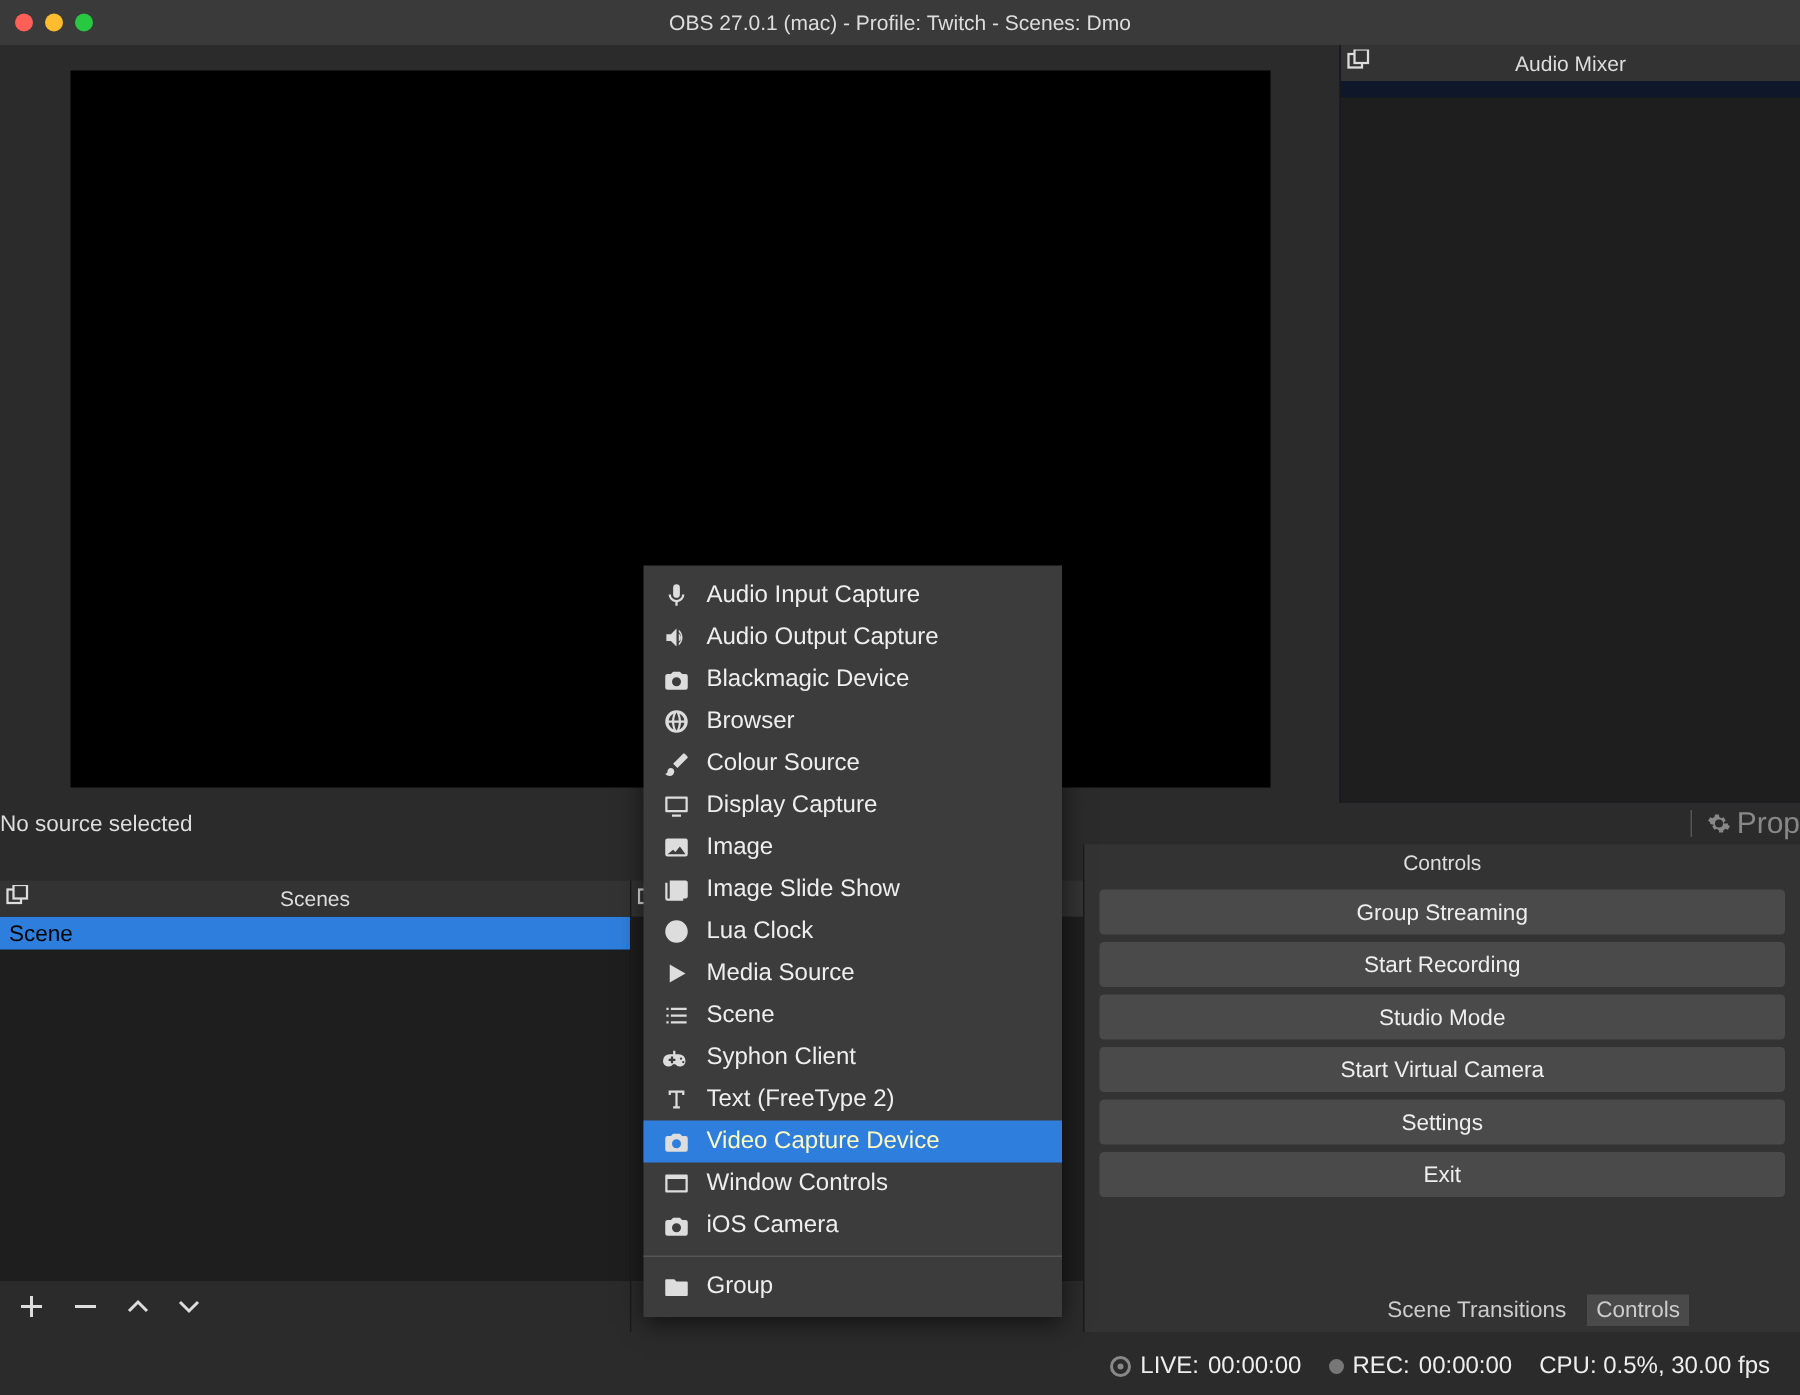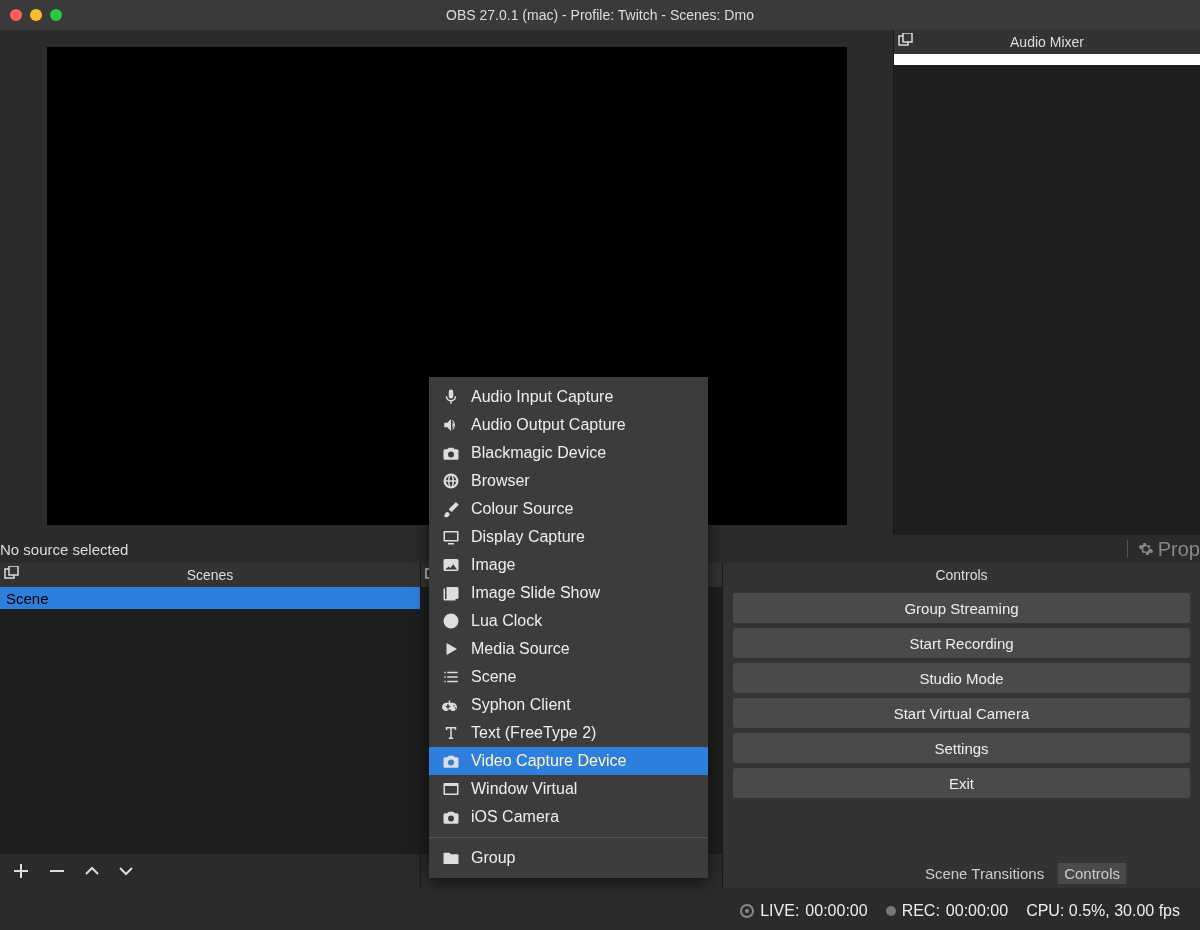--- a/index.html
+++ b/index.html
@@ -8,28 +8,28 @@
   .traffic { display: flex; gap: 8px; z-index: 2; }
   .traffic span { width: 12px; height: 12px; border-radius: 50%; display: inline-block; }
   .tl-close { background: #ff5f57; }
   .tl-min { background: #febc2e; }
   .tl-max { background: #28c840; }
   .titletext { position: absolute; left: 0; right: 0; text-align: center; font-size: 14px; color: #ddd; }
   .main { display: flex; height: 505px; }
   .preview-col { width: 893px; display: flex; flex-direction: column; }
   .preview-area { flex: 1; display: flex; align-items: center; justify-content: center; background: #2b2b2b; }
   .preview { width: 800px; height: 478px; background: #000; margin-top: 6px; }
-  .mixer-col { flex: 1; display: flex; flex-direction: column; background: #ffffff; border-left: 1px solid #1a1a1a; gap: 11px; }
+  .mixer-col { flex: 1; display: flex; flex-direction: column; background: #0f172a; border-left: 1px solid #1a1a1a; gap: 11px; }
   .panel-header { height: 24px; display: flex; align-items: center; justify-content: center; font-size: 14px; color: #ddd; background: #333; position: relative; }
   .panel-undock { position: absolute; left: 4px; top: 3px; }
   .mixer-body { flex: 1; background: #1e1e1e; }
   .info-bar { height: 28px; display: flex; align-items: center; padding: 0 0; font-size: 15px; color: #ddd; background: #2b2b2b; gap: 6px; }
   .vsep { width: 1px; height: 18px; background: #555; margin: 0 4px; }
   .lower { display: flex; height: 325px; }
-  .scenes-panel, .sources-panel { display: flex; flex-direction: column; background: #262626; }
+  .scenes-panel, .sources-panel { display: flex; flex-direction: column; background: #262626; margin-top: 24px; }
   .scenes-panel { width: 420px; }
   .sources-panel { width: 302px; border-left: 1px solid #1a1a1a; }
   .controls-panel { flex: 1; display: flex; flex-direction: column; background: #333; border-left: 1px solid #1a1a1a; }
   .list-body { flex: 1; background: #1e1e1e; overflow: hidden; }
   .scene-row { height: 22px; display: flex; align-items: center; padding: 0 6px; font-size: 15px; color: #000; background: #2e7fdd; }
   .panel-toolbar { height: 34px; display: flex; align-items: center; gap: 18px; padding: 0 12px; background: #2b2b2b; font-size: 20px; color: #ddd; }
   .panel-toolbar .tbtn { cursor: pointer; display:inline-flex; align-items:center; justify-content:center; }
   .controls-body { display: flex; flex-direction: column; padding: 6px 10px; gap: 5px; }
   .ctl-btn { height: 30px; background: #4a4a4a; color: #eee; font-size: 15px; display: flex; align-items: center; justify-content: center; border-radius: 3px; cursor: pointer; }
   .dock-toggle { position: absolute; bottom: 46px; right: 74px; display: flex; gap: 8px; font-size: 15px; }
@@ -320,21 +320,21 @@
         </svg>
       </span>
       <span>Video Capture Device</span>
     </div>
     <div class="menu-item">
       <span class="mi-icon">
         <svg width="18" height="18" viewBox="0 0 24 24" fill="currentColor">
           <path d="M3 4h18a1 1 0 011 1v14a1 1 0 01-1 1H3a1 1 0 01-1-1V5a1 1 0 011-1zm1 4v10h16V8H4zm0-2h16V6H4z"></path>
         </svg>
       </span>
-      <span>Window Virtual</span>
+      <span>Window Controls</span>
     </div>
     <div class="menu-item">
       <span class="mi-icon">
         <svg width="18" height="18" viewBox="0 0 24 24" fill="currentColor">
           <path d="M4 7h3l2-2h6l2 2h3a2 2 0 012 2v10a2 2 0 01-2 2H4a2 2 0 01-2-2V9a2 2 0 012-2zm8 3a4 4 0 100 8 4 4 0 000-8z"></path>
         </svg>
       </span>
       <span>iOS Camera</span>
     </div>
     <div class="menu-sep"></div>

